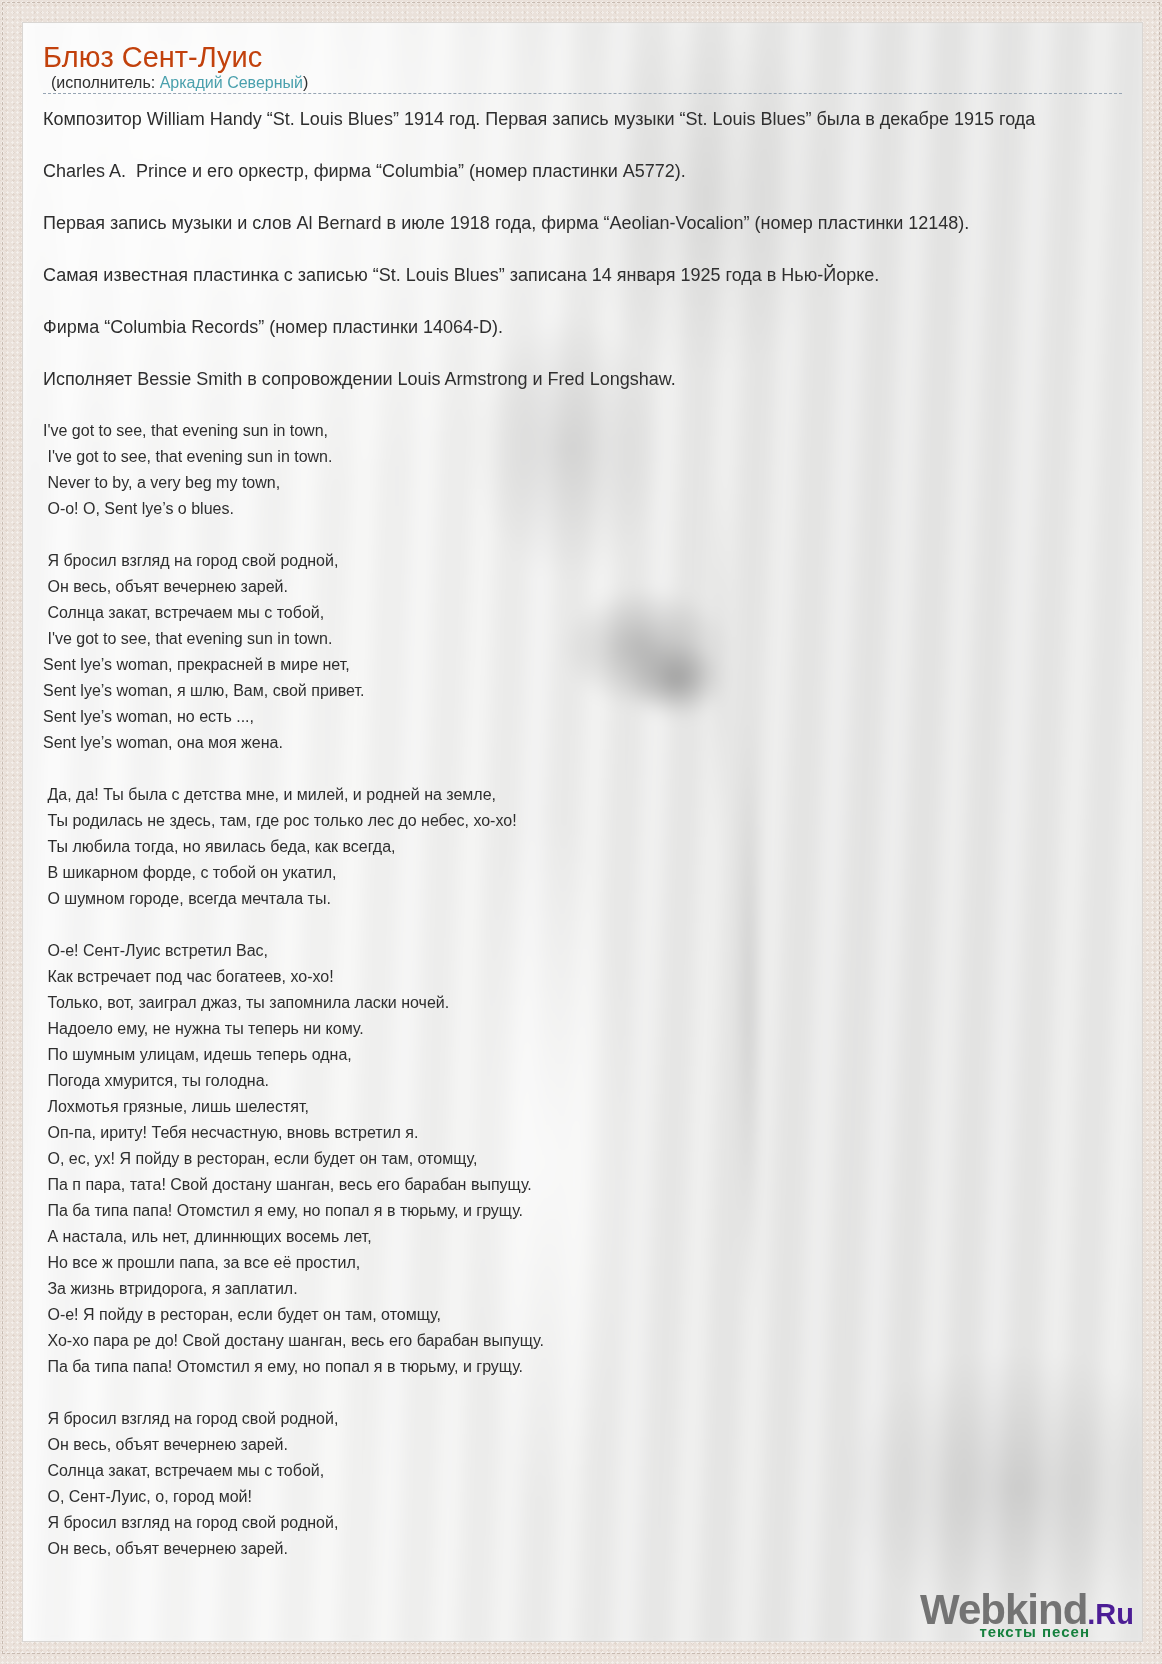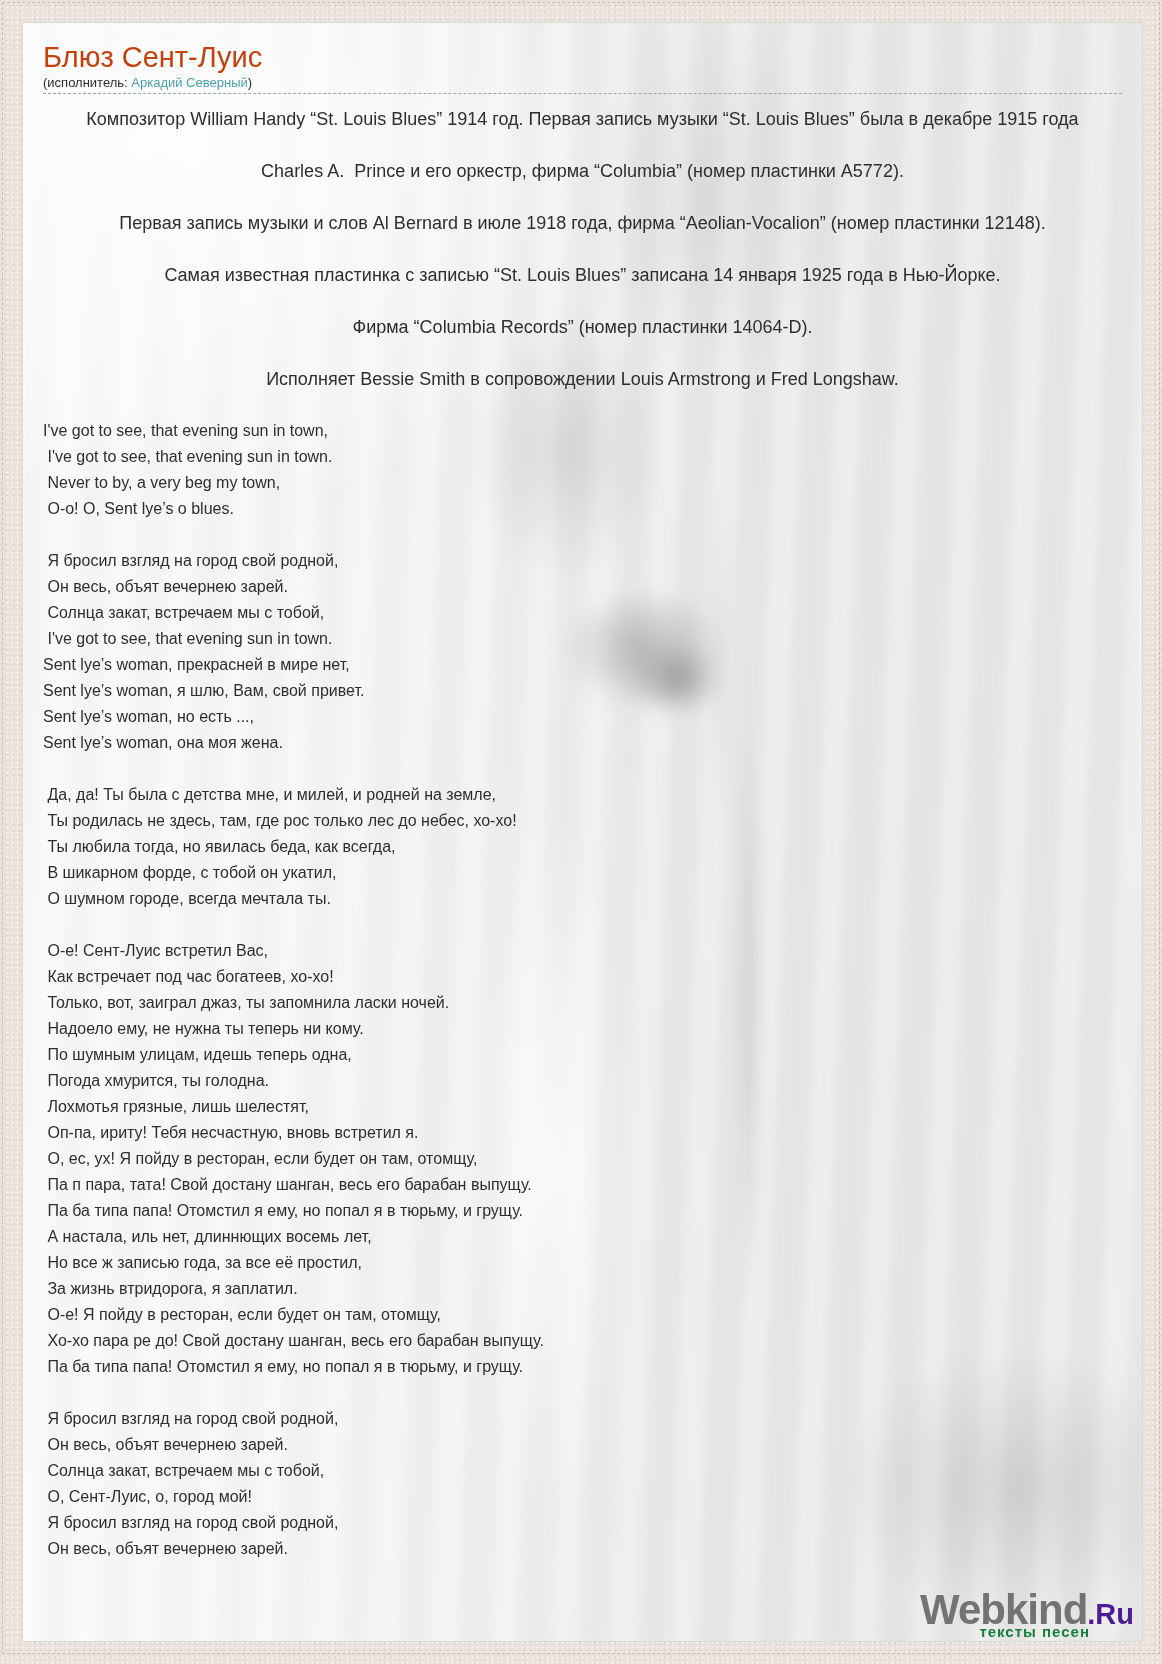--- a/index.html
+++ b/index.html
@@ -57,24 +57,25 @@
     padding: 17px 20px 0 20px;
   }
   h1.page-title {
     margin: 0;
     font-size: 29px;
     line-height: 34px;
     font-weight: 400;
     color: #c2410c;
   }
   .subtitle {
-    font-size: 13px;
+    font-size: 16px;
     line-height: 18px;
     color: #2e2e2e;
     white-space: pre;
+    margin-left: 8px;
   }
   .performer-link {
     color: #4aa0ad;
     text-decoration: none;
     cursor: pointer;
   }
   .separator {
     border-bottom: 1px dashed #97a5b4;
     height: 1px;
     margin: 0;
@@ -82,21 +83,20 @@
   .info {
     margin-top: 12px;
   }
   .info p {
     margin: 0 0 26px 0;
     font-size: 18px;
     line-height: 26px;
     color: #2e2e2e;
     white-space: pre;
     overflow: hidden;
-    text-align: center;
   }
   .lyrics {
     margin-top: 4px;
   }
   .lyrics .lyric-line {
     font-size: 16px;
     line-height: 26px;
     min-height: 26px;
     color: #2e2e2e;
     white-space: pre;
@@ -180,21 +180,21 @@
         <div class="lyric-line"> Только, вот, заиграл джаз, ты запомнила ласки ночей.</div>
         <div class="lyric-line"> Надоело ему, не нужна ты теперь ни кому.</div>
         <div class="lyric-line"> По шумным улицам, идешь теперь одна,</div>
         <div class="lyric-line"> Погода хмурится, ты голодна.</div>
         <div class="lyric-line"> Лохмотья грязные, лишь шелестят,</div>
         <div class="lyric-line"> Оп-па, ириту! Тебя несчастную, вновь встретил я.</div>
         <div class="lyric-line"> О, ес, ух! Я пойду в ресторан, если будет он там, отомщу,</div>
         <div class="lyric-line"> Па п пара, тата! Свой достану шанган, весь его барабан выпущу.</div>
         <div class="lyric-line"> Па ба типа папа! Отомстил я ему, но попал я в тюрьму, и грущу.</div>
         <div class="lyric-line"> А настала, иль нет, длиннющих восемь лет,</div>
-        <div class="lyric-line"> Но все ж записью года, за все её простил,</div>
+        <div class="lyric-line"> Но все ж прошли папа, за все её простил,</div>
         <div class="lyric-line"> За жизнь втридорога, я заплатил.</div>
         <div class="lyric-line"> О-е! Я пойду в ресторан, если будет он там, отомщу,</div>
         <div class="lyric-line"> Хо-хо пара ре до! Свой достану шанган, весь его барабан выпущу.</div>
         <div class="lyric-line"> Па ба типа папа! Отомстил я ему, но попал я в тюрьму, и грущу.</div>
         <div class="lyric-line"></div>
         <div class="lyric-line"> Я бросил взгляд на город свой родной,</div>
         <div class="lyric-line"> Он весь, объят вечернею зарей.</div>
         <div class="lyric-line"> Солнца закат, встречаем мы с тобой,</div>
         <div class="lyric-line"> О, Сент-Луис, о, город мой!</div>
         <div class="lyric-line"> Я бросил взгляд на город свой родной,</div>

